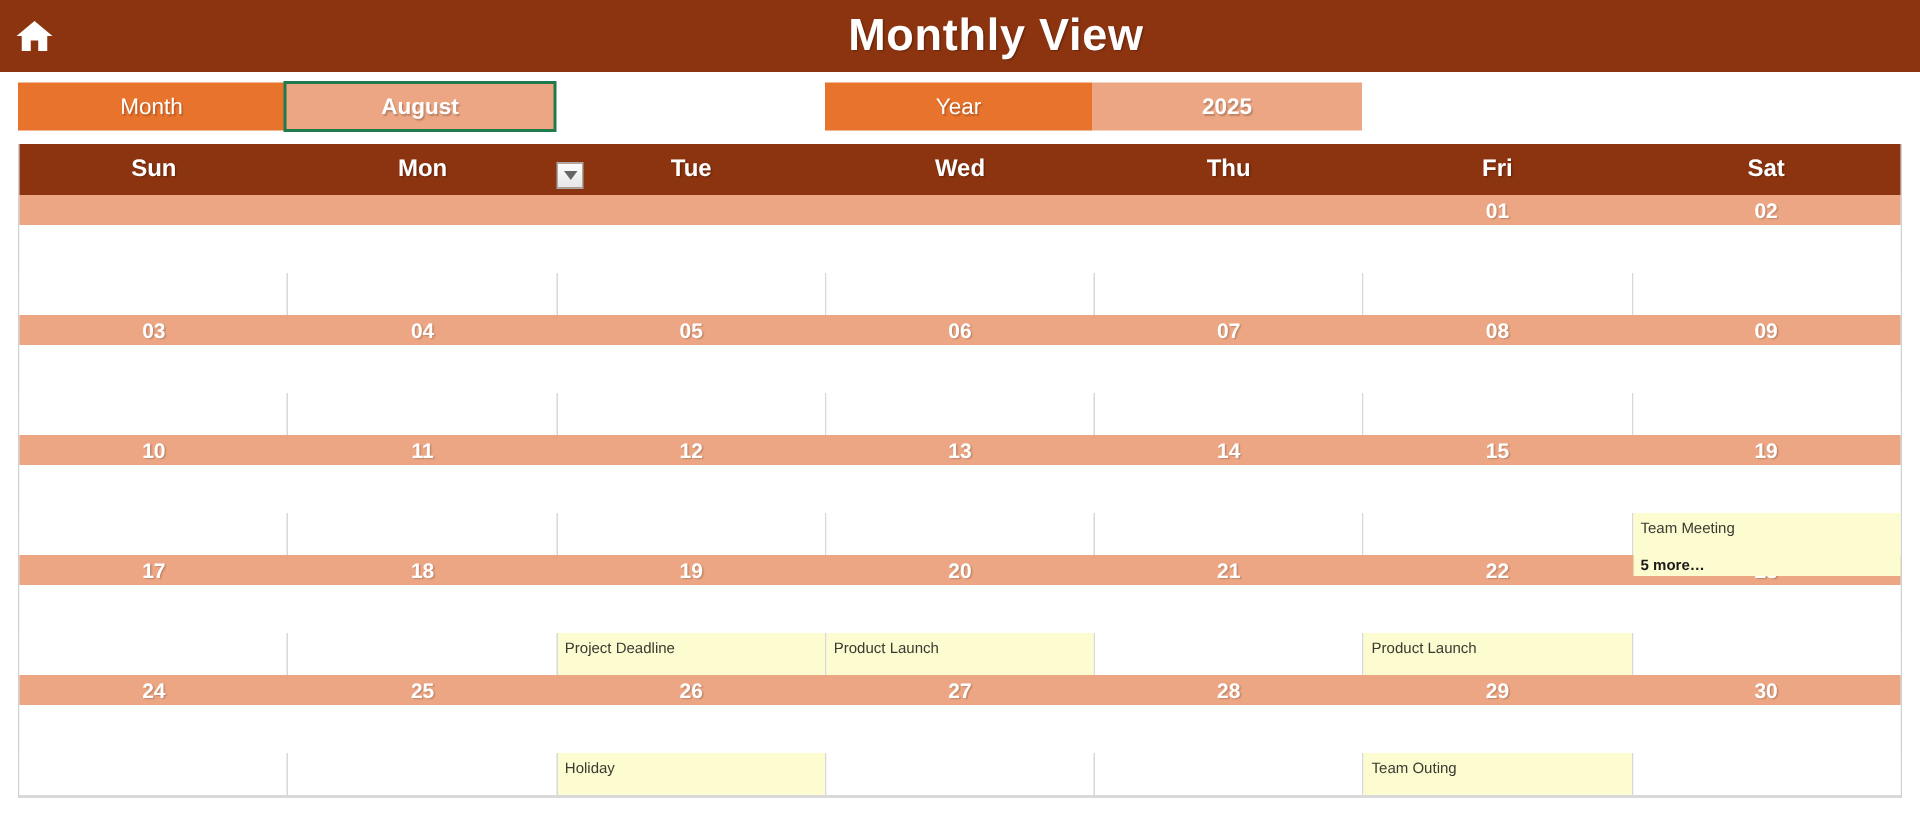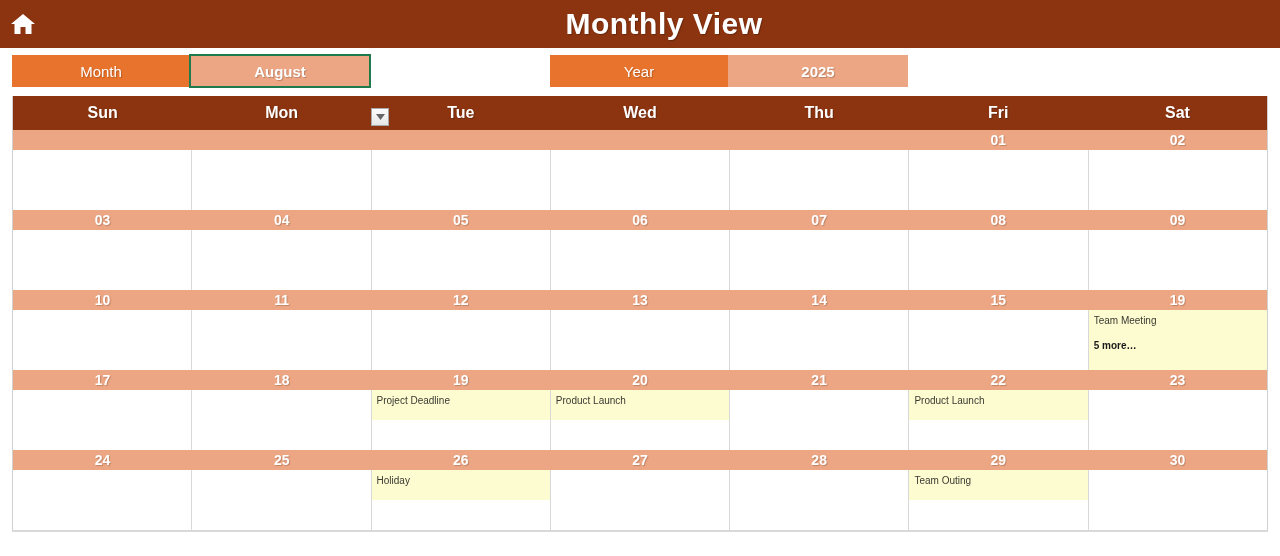--- a/index.html
+++ b/index.html
@@ -172,20 +172,21 @@
     height: 60px;
     background: #ffffff;
   }
   .body-cell {
     flex: 1 1 0;
     border-right: 1px solid #d8d8d8;
     display: flex;
     flex-direction: column;
     position: relative;
     background: #ffffff;
+    margin-top: 32px;
   }
   .body-cell:last-child { border-right: none; }
   .body-cell.has-events { background: #ffffff; }
 
   .event-block {
     background: #fdfbd0;
     width: 100%;
   }
   .event-block.single { height: 30px; }
   .event-block.double { height: 60px; }

